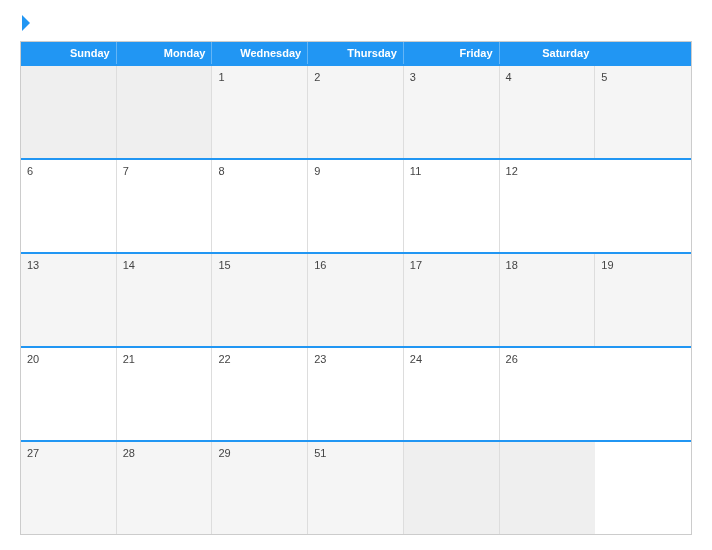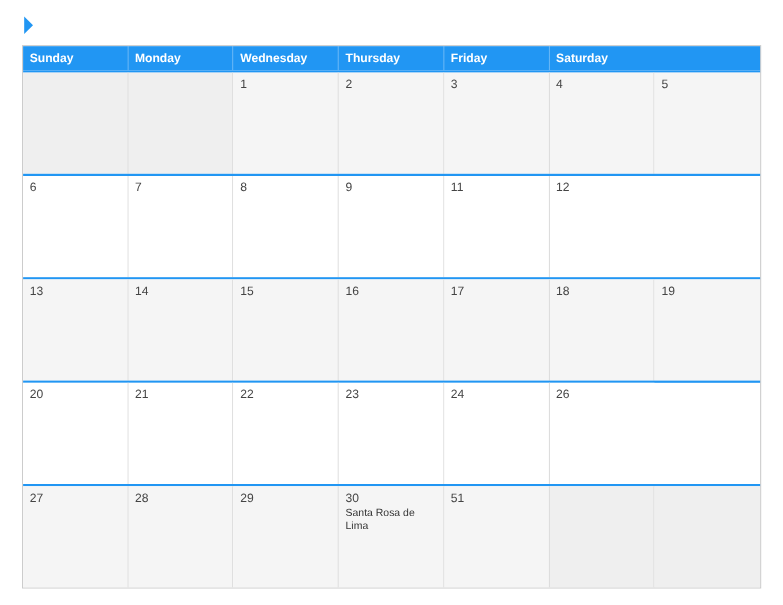--- a/index.html
+++ b/index.html
@@ -77,21 +77,21 @@
     .cal-header {
       display: grid;
       grid-template-columns: repeat(7, 1fr);
       background: #2196f3;
     }
     .cal-header-cell {
       padding: 5px 6px;
       font-size: 11px;
       font-weight: bold;
       color: #fff;
-      text-align: left;
+      text-align: right;
       border-right: 1px solid rgba(255,255,255,0.3);
     }
     .cal-header-cell:last-child { border-right: none; }
     .cal-body {
       flex: 1;
       display: flex;
       flex-direction: column;
     }
     .cal-row {
       display: grid;
@@ -240,24 +240,20 @@
           <div class="cal-cell">
             <span class="day-num">27</span>
           </div>
           <div class="cal-cell">
             <span class="day-num">28</span>
           </div>
           <div class="cal-cell">
             <span class="day-num">29</span>
           </div>
           <div class="cal-cell">
-            <span class="day-num">30</span>
-            <div class="event-text">Santa Rosa de Lima</div>
-          </div>
-          <div class="cal-cell">
             <span class="day-num">51</span>
           </div>
           <div class="cal-cell empty"></div>
           <div class="cal-cell empty"></div>
         </div>
       </div>
   </div>
 </div>
 
 </body></html>

